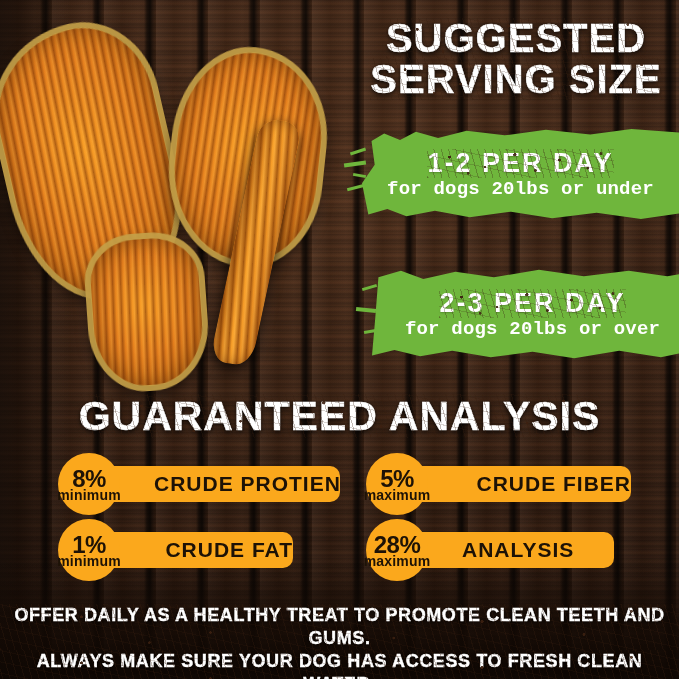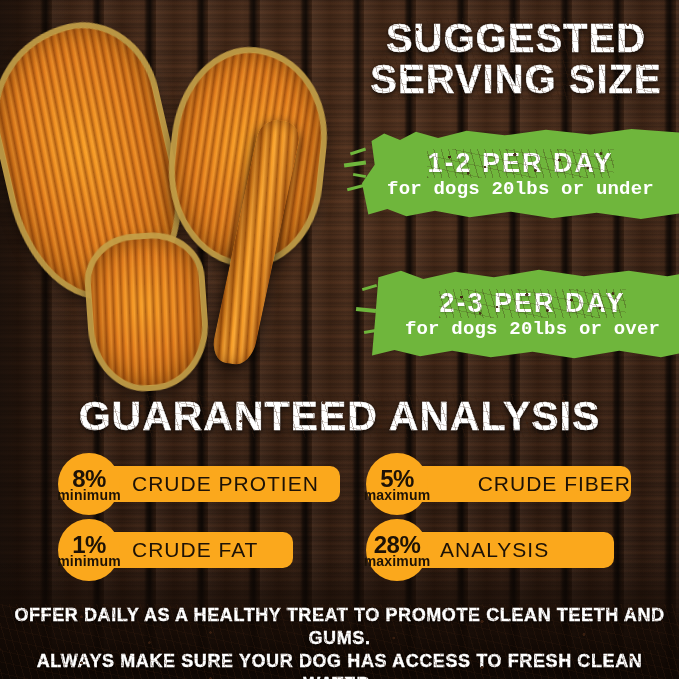--- a/index.html
+++ b/index.html
@@ -195,22 +195,22 @@
   #ga-title .t { font-size:41px; line-height:44px; letter-spacing:1px; }
 
   
   .pill { position:absolute; height:44px; }
   .pill .bar {
     position:absolute; left:30px; top:4px; height:36px;
     background:#fba81c; border-radius:10px;
     display:flex; align-items:center;
   }
   .pill .bar .label {
-    margin-left:44px;
-    color:#1d1206; font-weight:normal; font-size:21px; letter-spacing:1px;
+    margin-left:66px;
+    color:#1d1206; font-weight:bold; font-size:21px; letter-spacing:1px;
     font-family:"Liberation Sans Narrow","Liberation Sans", sans-serif;
     white-space:nowrap;
   }
   .pill .circle {
     position:absolute; left:0; top:0; width:62px; height:62px; margin-top:-9px;
     background:#fba81c; border-radius:50%;
     display:flex; flex-direction:column; align-items:center; justify-content:center;
   }
   .pill .pct {
     color:#1d1206; font-weight:bold; font-size:24px; line-height:22px; letter-spacing:-0.5px;
@@ -219,21 +219,21 @@
   .pill .qual {
     color:#1d1206; font-weight:bold; font-size:14px; line-height:11px; letter-spacing:0.2px;
     font-family:"Liberation Sans Narrow","Liberation Sans", sans-serif;
   }
 
   #pill-protein  { left:58px;  top:462px; }
   #pill-protein  .bar { width:252px; }
   #pill-fiber    { left:366px; top:462px; }
   #pill-fiber    .bar { width:235px;justify-content:flex-end; }
   #pill-fat      { left:58px;  top:528px; }
-  #pill-fat      .bar { width:205px; }
+  #pill-fat      .bar { width:205px;justify-content:flex-end; }
   #pill-moisture { left:366px; top:528px; }
   #pill-moisture .bar { width:218px; }
 
   
   #footer { position:absolute; left:0; top:604px; width:679px; text-align:center; }
   #footer .fl {
     display:block; font-size:18px; line-height:23px; letter-spacing:0.6px;
   }
 </style>
 </head>

